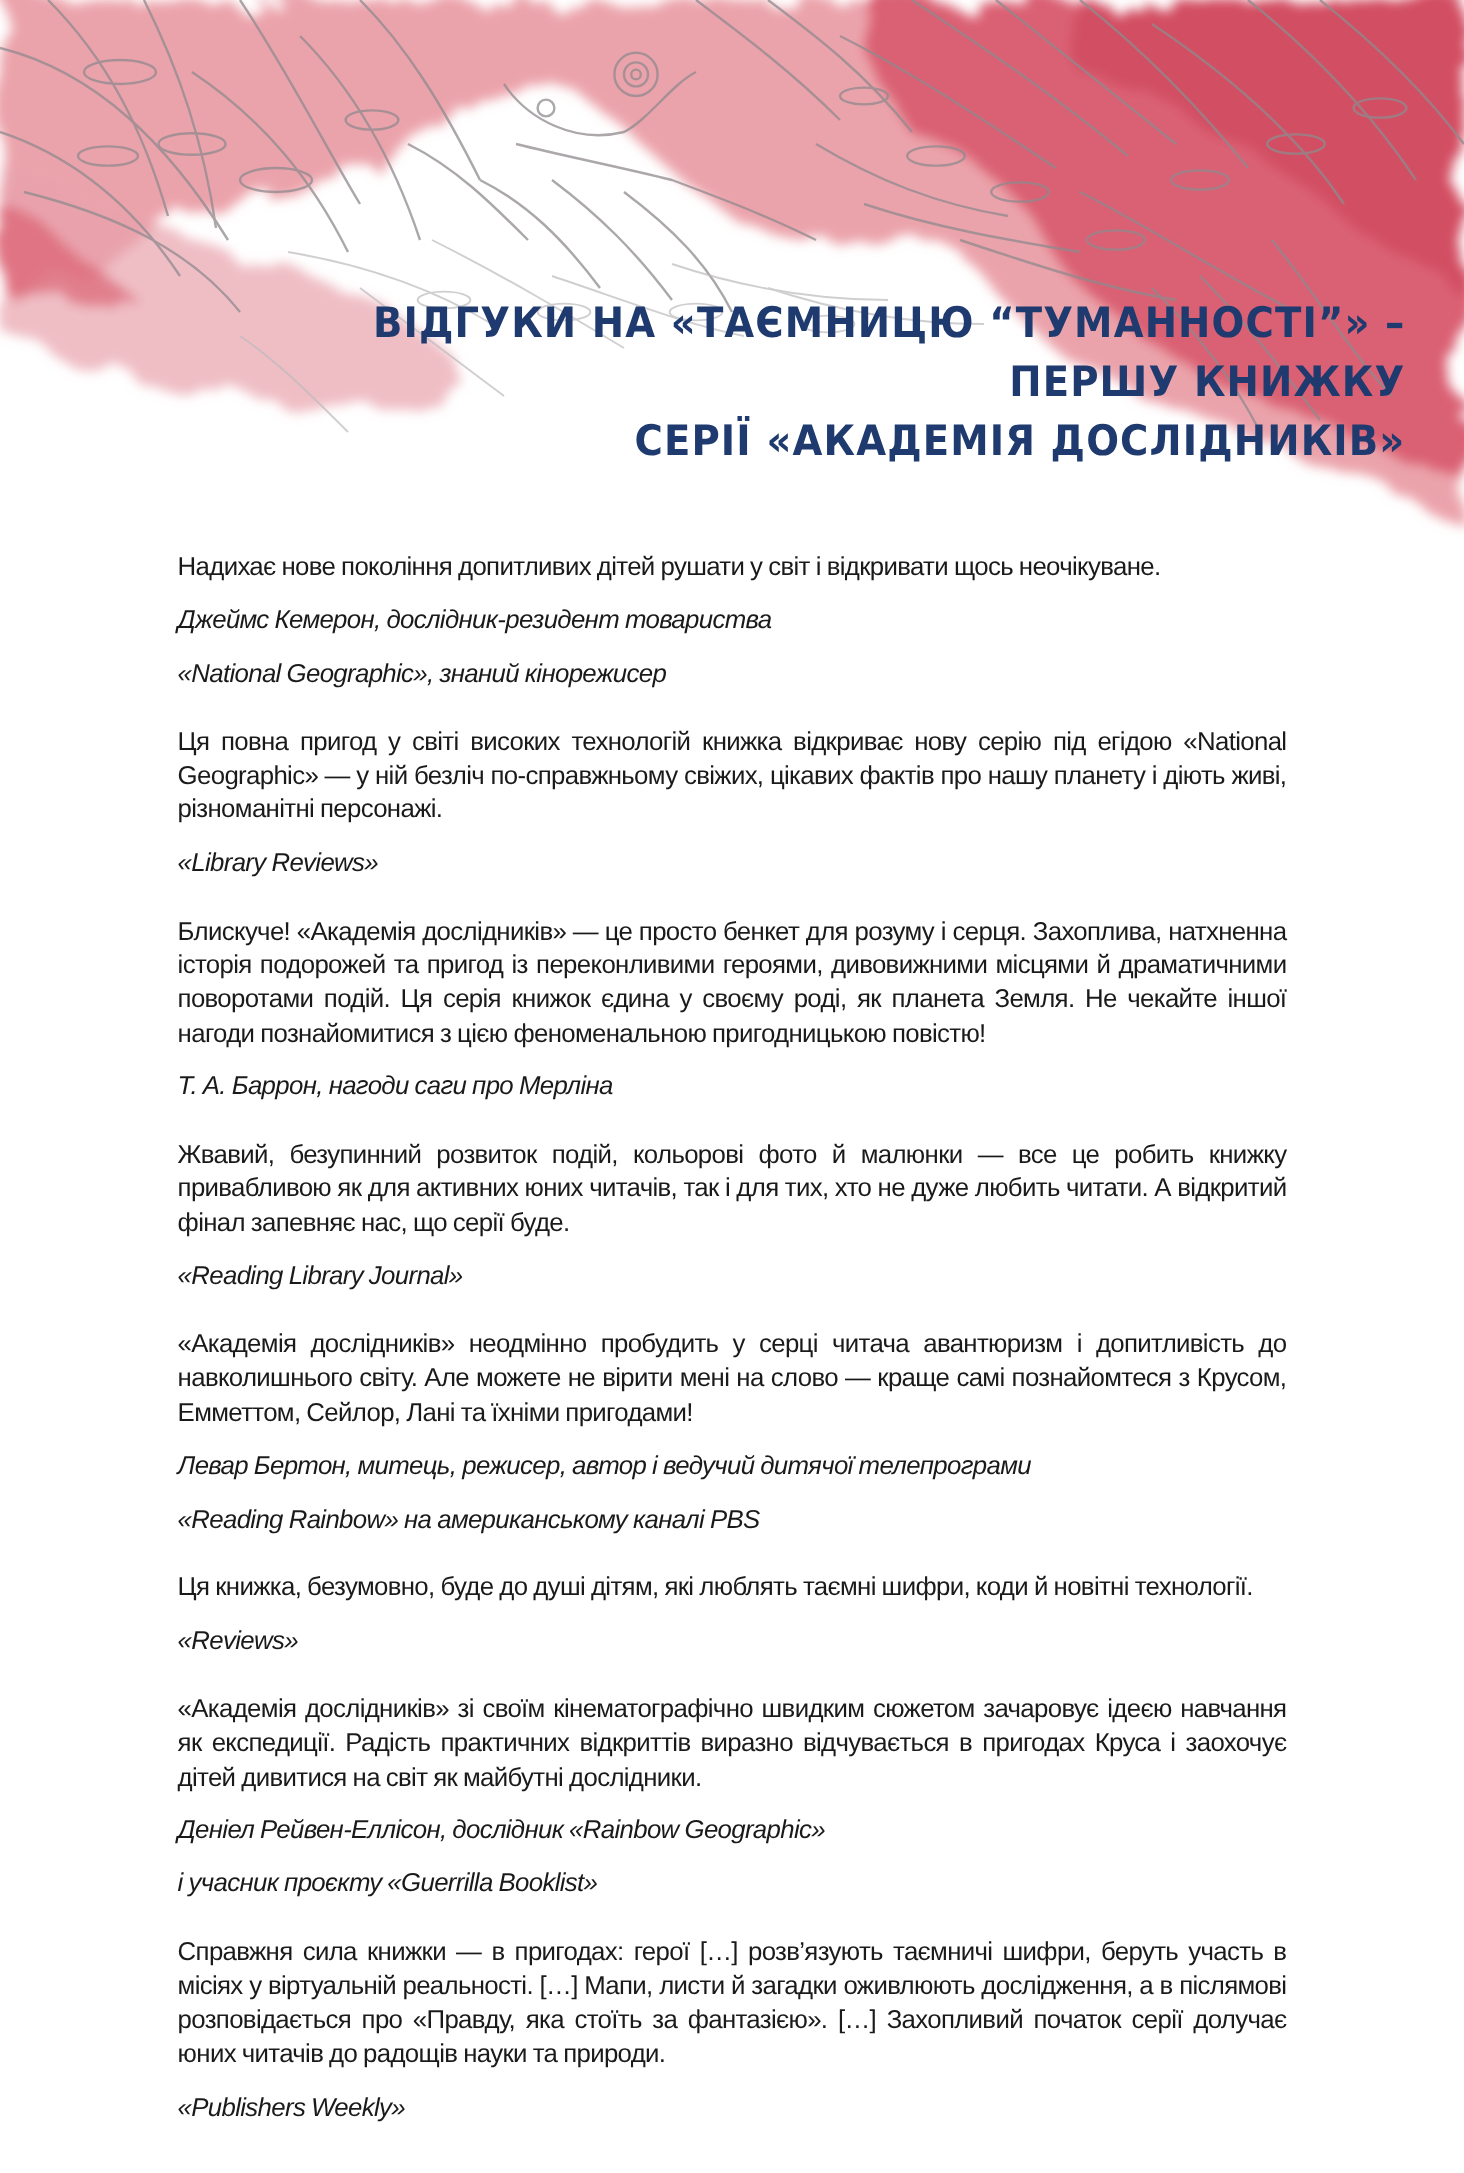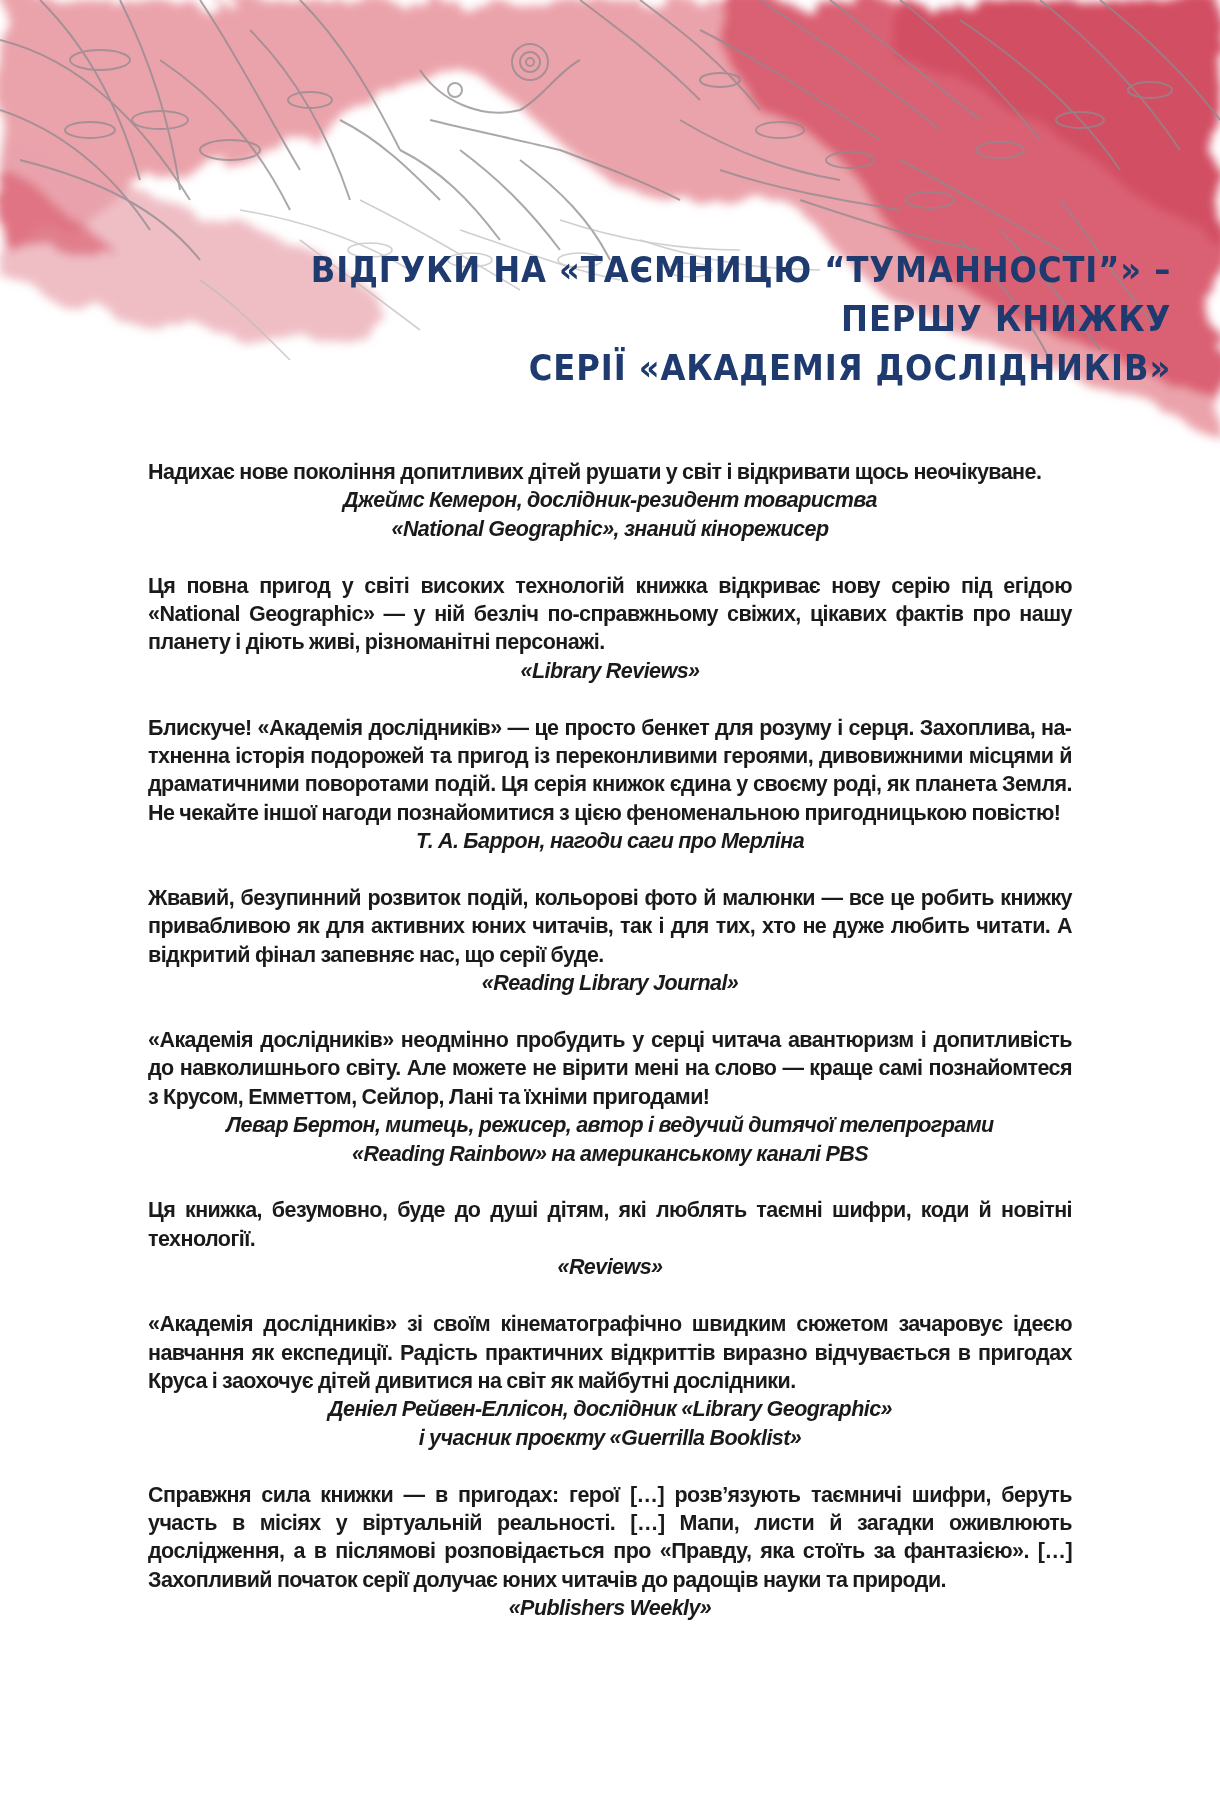--- a/index.html
+++ b/index.html
@@ -13,23 +13,23 @@
     position: absolute; left: 0; top: 246px; width: 1220px; z-index: 2;
     text-align: right; color: #1f3a6e;
     font-family: "DejaVu Sans", sans-serif; font-weight: bold;
     font-size: 35px; line-height: 49px; letter-spacing: 1px;
   }
   .title div { transform: scaleX(0.92); transform-origin: center; }
   .content {
     position: absolute; left: 148px; top: 458px; width: 924px; z-index: 2;
     color: #1a1a1a; font-size: 21.5px; line-height: 28.4px;
   }
-  .review { margin-bottom: 28.4px; font-weight: bold; }
+  .review { margin-bottom: 28.4px; }
   .quote { text-align: justify; letter-spacing: -0.55px; word-spacing: -0.5px; }
-  .source { text-align: center; font-style: italic; letter-spacing: -0.55px; word-spacing: -0.5px; }
+  .source { text-align: left; font-style: italic; letter-spacing: -0.55px; word-spacing: -0.5px; margin-top: 16px; }
 </style>
 </head>
 <body>
 
 <svg class="bg" viewBox="0 0 1220 520" preserveAspectRatio="none">
   <defs>
     <filter id="wc" x="-10%" y="-10%" width="120%" height="120%">
       <feTurbulence type="fractalNoise" baseFrequency="0.018" numOctaves="4" seed="7" result="n"></feTurbulence>
       <feDisplacementMap in="SourceGraphic" in2="n" scale="45"></feDisplacementMap>
       <feGaussianBlur stdDeviation="5"></feGaussianBlur>
@@ -138,20 +138,20 @@
     <div class="quote">«Академія дослідників» неодмінно пробудить у серці читача авантюризм і допитливість до навколишнього світу. Але можете не вірити мені на слово — краще самі познайомтеся з Крусом, Емметтом, Сейлор, Лані та їхніми пригодами!</div>
     <div class="source">Левар Бертон, митець, режисер, автор і ведучий дитячої телепрограми</div>
     <div class="source">«Reading Rainbow» на американському каналі PBS</div>
   </div>
   <div class="review">
     <div class="quote">Ця книжка, безумовно, буде до душі дітям, які люблять таємні шифри, коди й новітні технології.</div>
     <div class="source">«Reviews»</div>
   </div>
   <div class="review">
     <div class="quote">«Академія дослідників» зі своїм кінематографічно швидким сюжетом зачаровує ідеєю навчання як експедиції. Радість практичних відкриттів виразно відчувається в пригодах Круса і заохочує дітей дивитися на світ як майбутні дослідники.</div>
-    <div class="source">Деніел Рейвен-Еллісон, дослідник «Library Geographic»</div>
+    <div class="source">Деніел Рейвен-Еллісон, дослідник «Rainbow Geographic»</div>
     <div class="source">і учасник проєкту «Guerrilla Booklist»</div>
   </div>
   <div class="review">
     <div class="quote">Справжня сила книжки — в пригодах: герої […] розв’язують таємничі шифри, беруть участь в місіях у віртуальній реальності. […] Мапи, листи й загадки оживлюють дослідження, а в післямові розповідається про «Правду, яка стоїть за фантазією». […] Захопливий початок серії долучає юних читачів до радощів науки та природи.</div>
     <div class="source">«Publishers Weekly»</div>
   </div>
 </div>
 
 </body></html>

